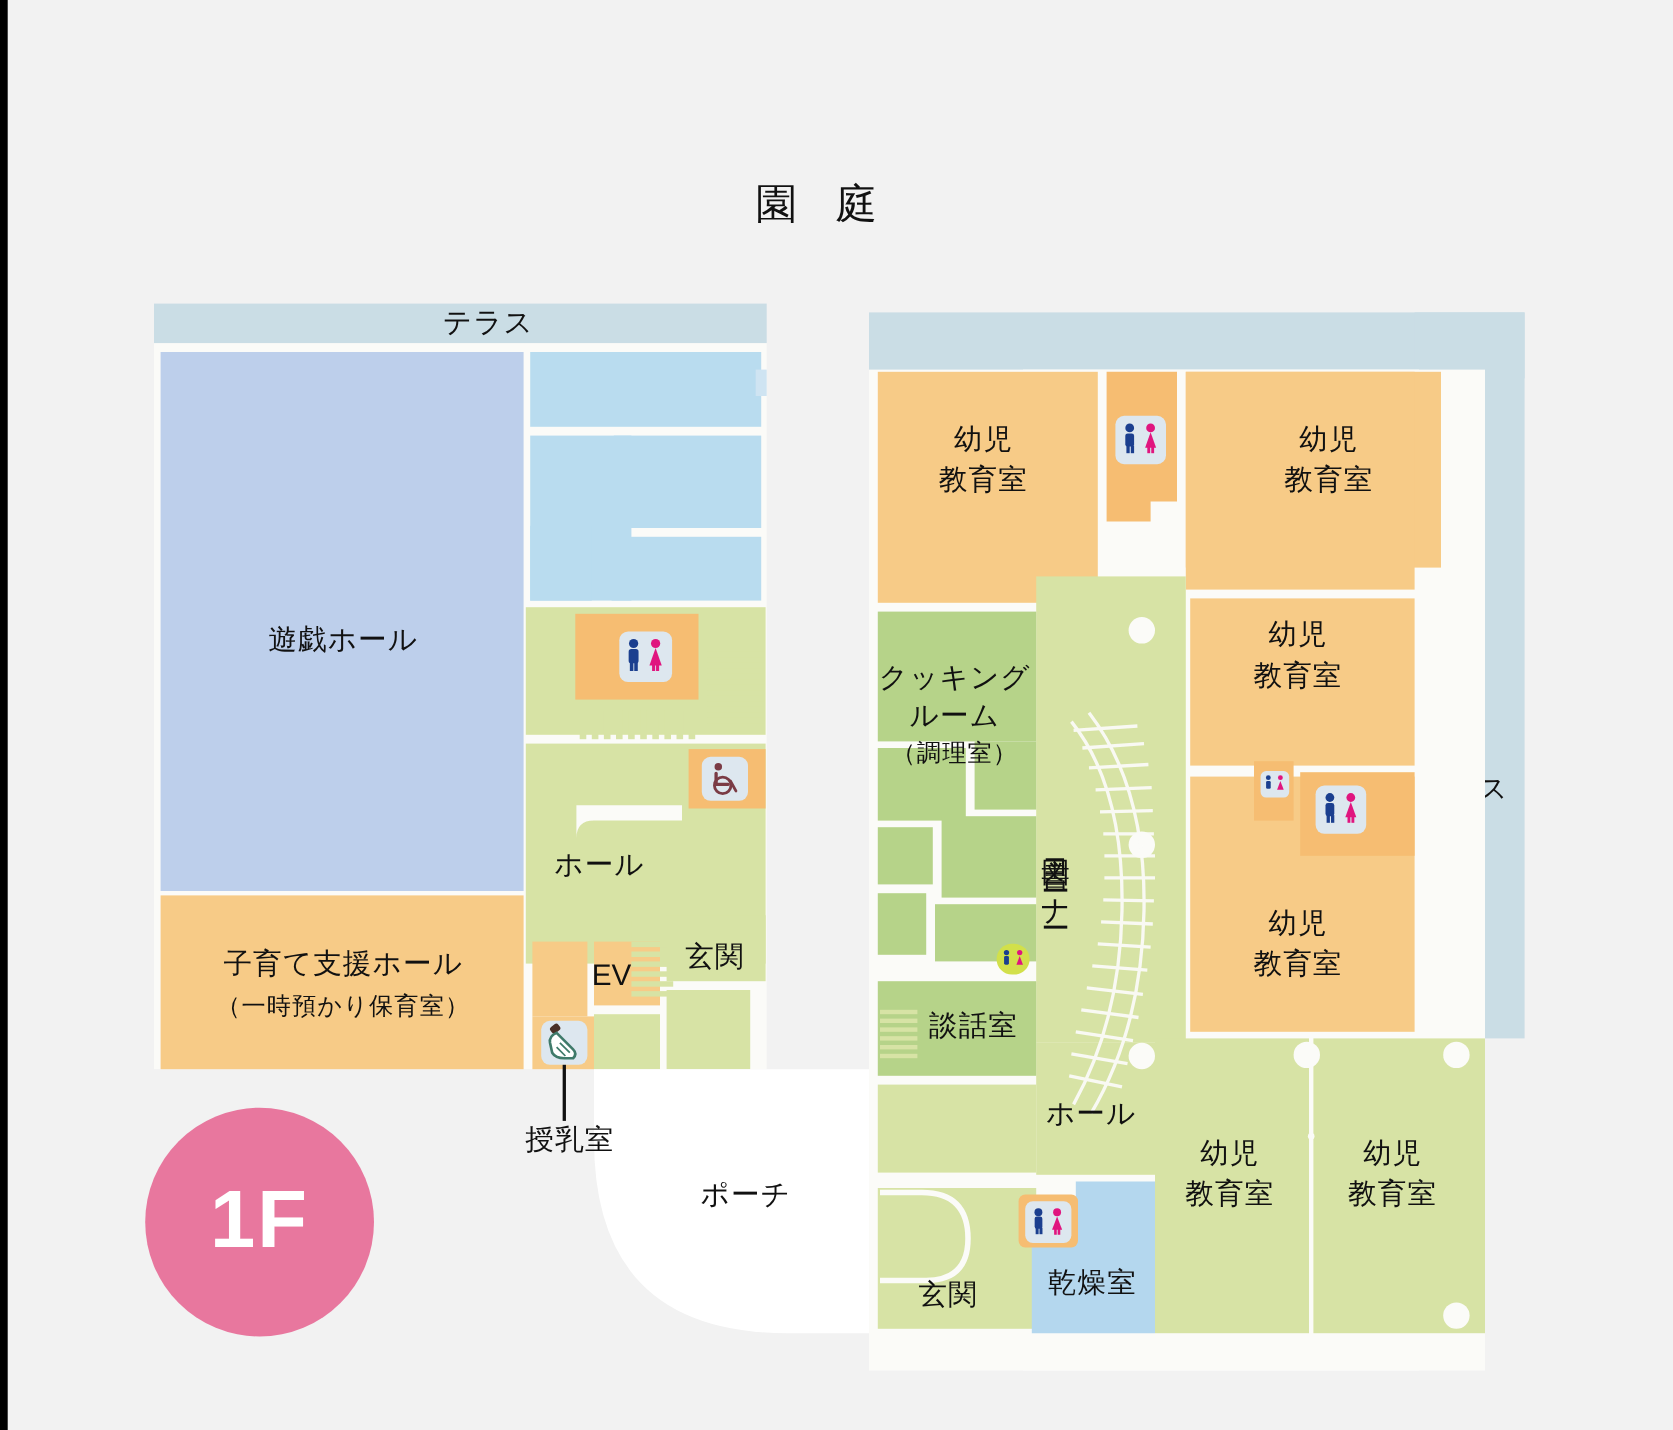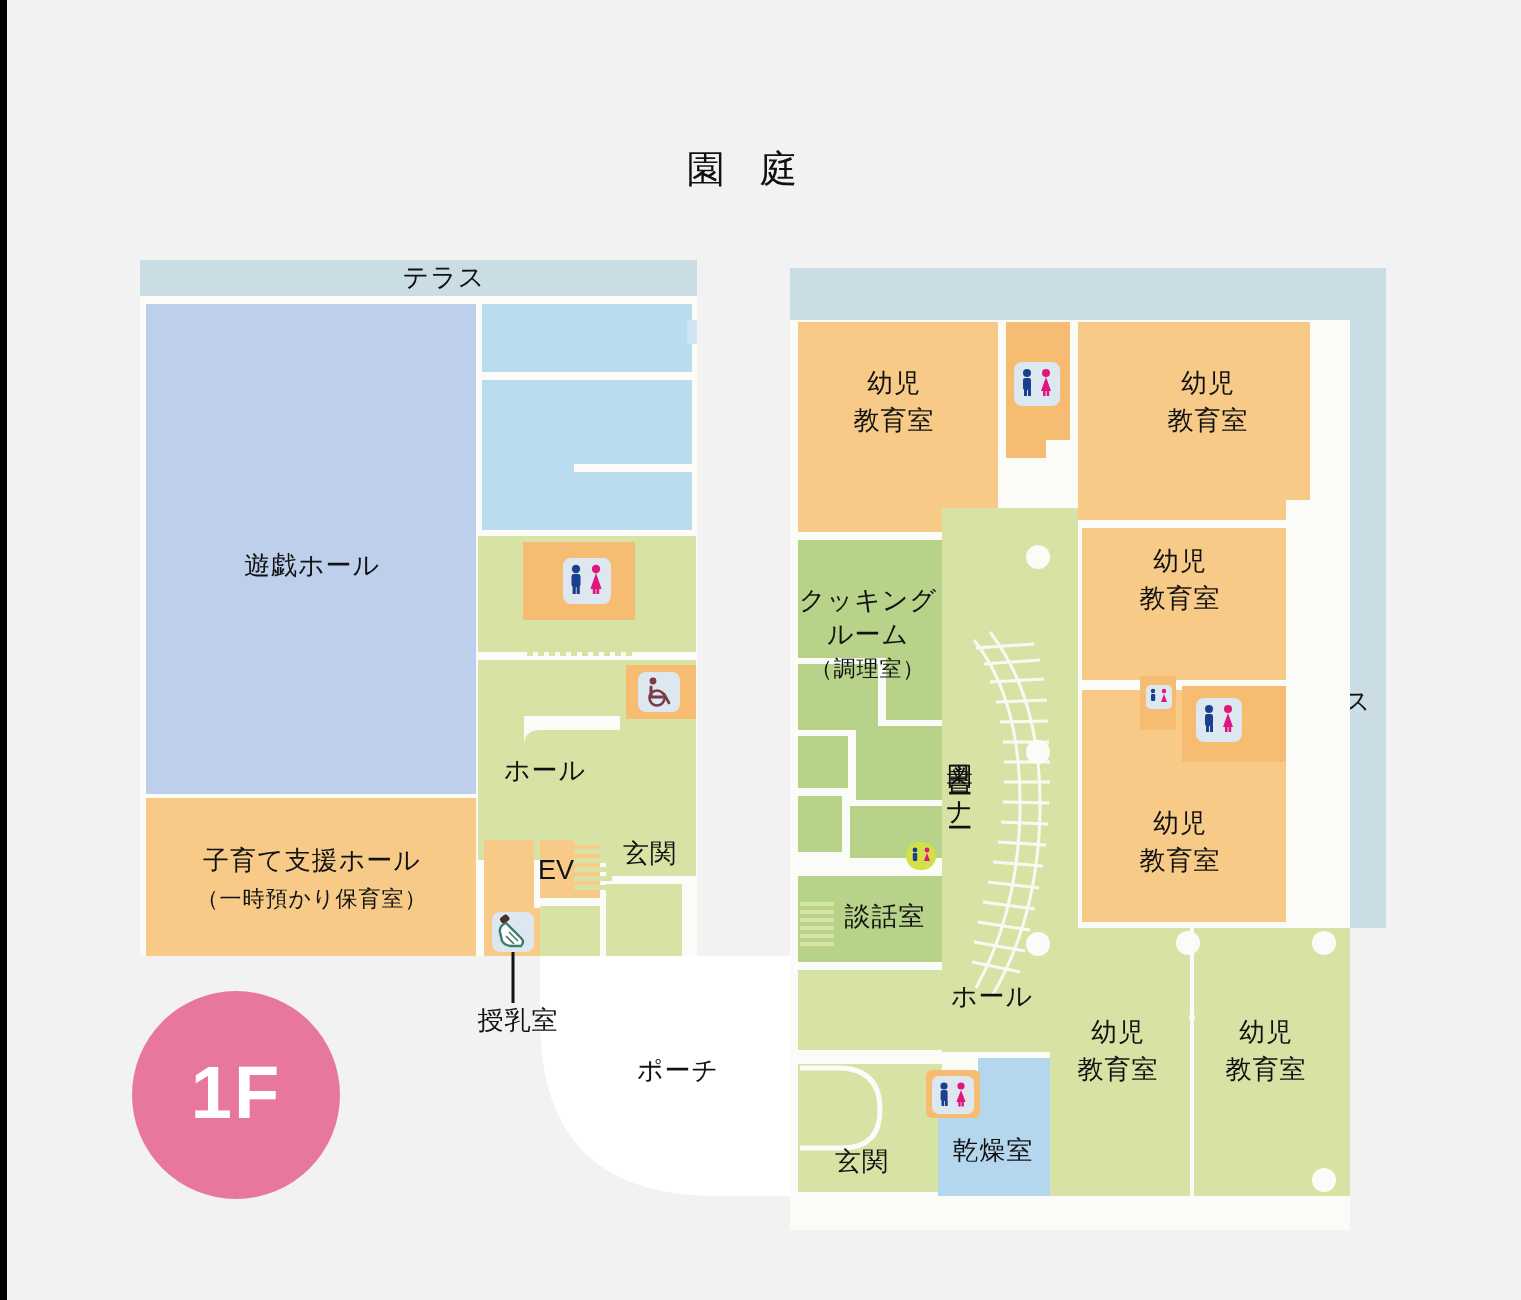--- a/index.html
+++ b/index.html
@@ -3,21 +3,21 @@
 <meta charset="utf-8">
 <style>
   html,body{margin:0;padding:0;}
   body{
     width:1521px;height:1300px;
     background:#f2f2f2;
     font-family:"Liberation Sans","DejaVu Sans",sans-serif;
     position:relative;overflow:hidden;
   }
   .edge-strip{position:absolute;left:0;top:0;width:7px;height:1300px;background:#000;}
-  #stage{position:absolute;left:0;top:0;width:1521px;height:1052px;text-align:center;}
+  #stage{position:absolute;left:0;top:16px;width:1521px;height:1052px;text-align:center;}
   svg{display:block;}
   .lbl{
     font-family:"Liberation Sans","DejaVu Sans",sans-serif;
     fill:#111;text-anchor:middle;dominant-baseline:middle;
     font-size:26px;letter-spacing:1px;
   }
   .lbl-title{font-size:38px;letter-spacing:12px;}
   .lbl-sm{font-size:22px;}
   .lbl-ev{font-size:27px;letter-spacing:0px;}
   .lbl-vert{writing-mode:vertical-rl;text-orientation:upright;letter-spacing:2px;}

